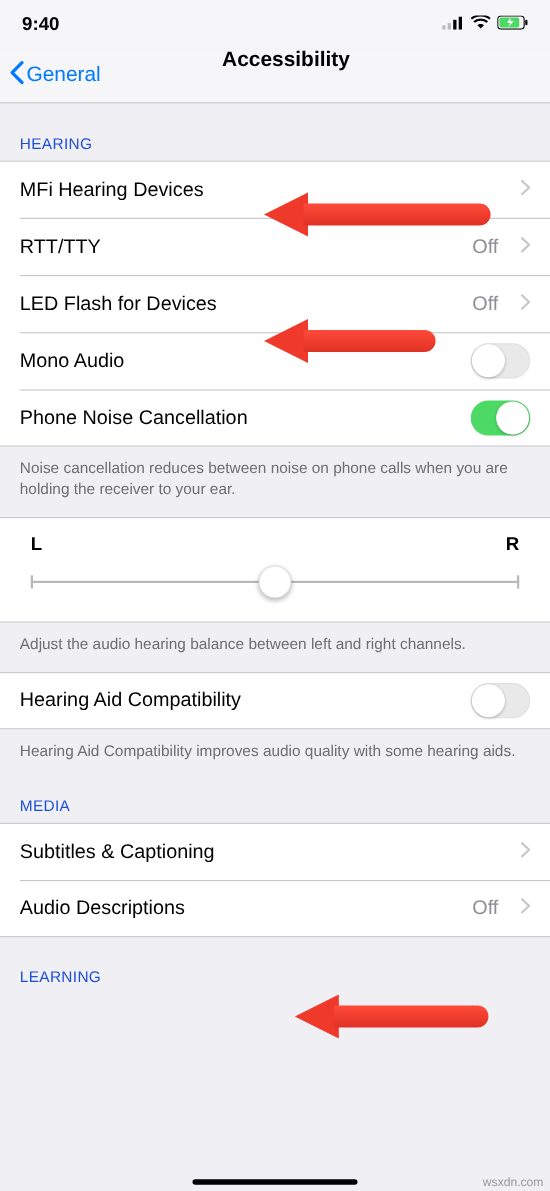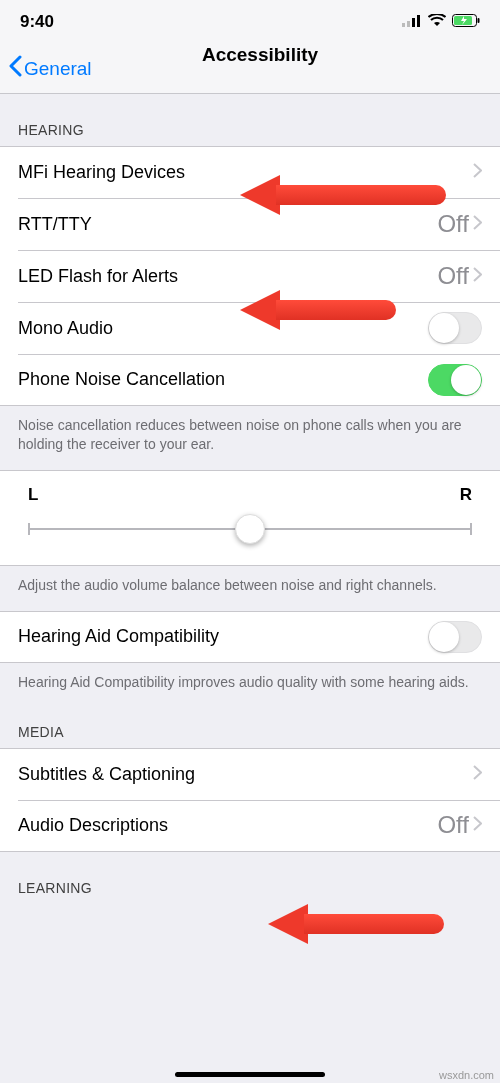--- a/index.html
+++ b/index.html
@@ -43,21 +43,21 @@
       position: absolute;
       left: 0; right: 0;
       text-align: center;
       font-size: 19px;
       font-weight: 700;
       pointer-events: none;
       padding-left: 20px;
     }
     .section-header {
       font-size: 14px;
-      color: #404040;
+      color: #1d4ed8;
       padding: 28px 18px 8px;
       letter-spacing: 0.3px;
     }
     .row {
       background: #fff;
       min-height: 52px;
       display: flex;
       align-items: center;
       padding: 0 18px;
       position: relative;
@@ -68,22 +68,22 @@
       position: absolute;
       left: 18px; right: 0; top: 0;
       height: 0.5px;
       background: #c8c7cc;
     }
     .group-top { border-top: 0.5px solid #c8c7cc; justify-content: flex-end; }
     .group-bot { border-bottom: 0.5px solid #c8c7cc; }
     .row-label { flex: 1; }
     .detail {
       color: #8e8e93;
-      font-size: 24px;
-      margin-right: 4px;
+      font-size: 18px;
+      margin-right: 20px;
     }
     .chevron { color: #c7c7cc; }
     .switch {
       width: 54px; height: 32px; border-radius: 16px;
       background: #e9e9ea; position: relative; flex: none;
       border: 1px solid #e0e0e2;
     }
     .switch .knob {
       position: absolute; width: 30px; height: 30px; border-radius: 50%;
       background: #fff; top: 0; left: 0;
@@ -197,21 +197,21 @@
       </svg></span>
 </div>
 <div class="row">
   <span class="row-label">RTT/TTY</span>
   <span class="detail">Off</span>
   <span class="chevron"><svg width="9" height="15" viewBox="0 0 9 15">
         <path d="M1 1 L8 7.5 L1 14" stroke="#c7c7cc" stroke-width="2" fill="none"></path>
       </svg></span>
 </div>
 <div class="row">
-  <span class="row-label">LED Flash for Alerts</span>
+  <span class="row-label">LED Flash for Devices</span>
   <span class="detail">Off</span>
   <span class="chevron"><svg width="9" height="15" viewBox="0 0 9 15">
         <path d="M1 1 L8 7.5 L1 14" stroke="#c7c7cc" stroke-width="2" fill="none"></path>
       </svg></span>
 </div>
 <div class="row">
   <span class="row-label">Mono Audio</span>
   <div class="switch">
       <div class="knob"></div>
     </div>
@@ -230,21 +230,21 @@
     <span>R</span>
   </div>
   <div class="slider-track">
     <div class="slider-line">
         <div class="tick left"></div>
         <div class="tick right"></div>
       </div>
     <div class="slider-knob"></div>
   </div>
 </div>
-<div class="footer-text">Adjust the audio volume balance between noise and right channels.</div>
+<div class="footer-text">Adjust the audio hearing balance between left and right channels.</div>
 
 <div class="row group-top group-bot">
   <span class="row-label">Hearing Aid Compatibility</span>
   <div class="switch">
       <div class="knob"></div>
     </div>
 </div>
 <div class="footer-text">Hearing Aid Compatibility improves audio quality with some hearing aids.</div>
 
 <div class="section-header" style="padding-top:16px">MEDIA</div>

